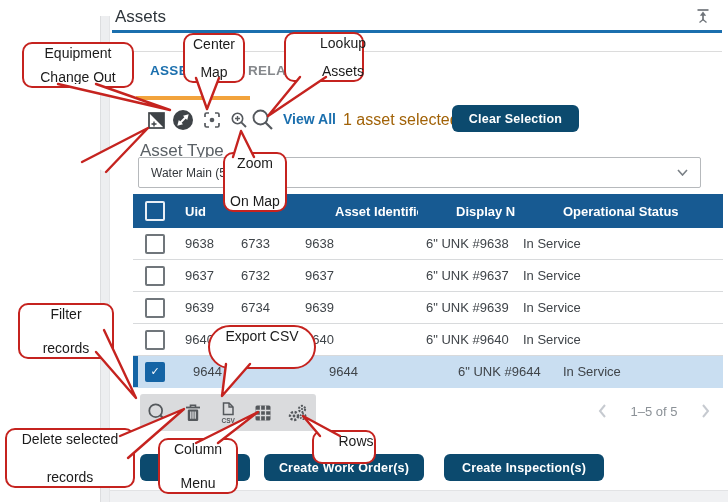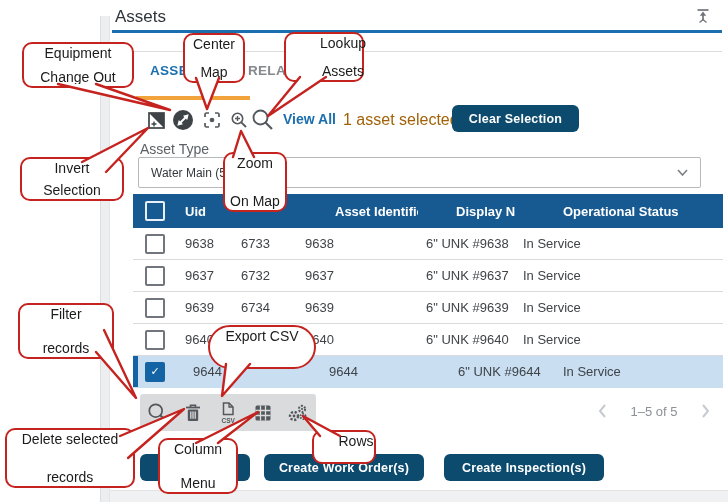--- a/index.html
+++ b/index.html
@@ -26,21 +26,21 @@
   .ti{top:107px;width:26px;height:26px;display:flex;align-items:center;justify-content:center;cursor:pointer;}
   .ti-invert{left:143px;} .ti-equip{left:170px;} .ti-center{left:199px;}
   .ti-zoom{left:226px;} .ti-lookup{left:250px;}
   .view-all{left:283px;top:111px;font-size:14px;font-weight:bold;color:#1b6fae;cursor:pointer;}
   .sel-status{left:343px;top:111px;font-size:16px;color:#a16207;}
   .btn{background:#0c4a6e;border-radius:6px;color:#fff;font-weight:bold;
        display:flex;align-items:center;justify-content:center;cursor:pointer;}
   .clear-btn{left:452px;top:105px;width:127px;height:27px;font-size:12.5px;letter-spacing:.2px;}
 
   
-  .ftr-label{left:140px;top:141px;font-size:14px;color:#5b6166;}
+  .ftr-label{left:140px;top:141px;font-size:17px;color:#5b6166;}
   .dropdown{left:138px;top:157px;width:563px;height:31px;border:1px solid #b6b9bc;border-radius:2px;
             background:#fff;display:flex;align-items:center;justify-content:space-between;
             padding:0 12px;box-sizing:border-box;font-size:12px;color:#34383c;cursor:pointer;}
 
   
   .grid6{display:grid;grid-template-columns:44px 56px 64px 121px 97px 1fr;align-items:center;}
   .thead{left:133px;top:194px;width:590px;height:34px;background:#175a92;color:#fff;
          font-weight:bold;font-size:13px;}
   .trow{left:133px;width:590px;height:32px;background:#fff;font-size:13px;color:#3f4449;
         border-bottom:1px solid #d8dadc;box-sizing:border-box;cursor:default;}
@@ -288,24 +288,20 @@
     <span>Change Out</span>
   </div>
   <div class="callout co-center">
     <span>Center</span>
     <span>Map</span>
   </div>
   <div class="callout co-lookup">
     <span>Lookup</span>
     <span>Assets</span>
   </div>
-  <div class="callout co-invert">
-    <span>Invert</span>
-    <span>Selection</span>
-  </div>
   <div class="callout co-zoommap">
     <span>Zoom</span>
     <span>On Map</span>
   </div>
   <div class="callout co-filter">
     <span>Filter</span>
     <span>records</span>
   </div>
   <div class="callout co-export">
     <span>Export CSV</span>

